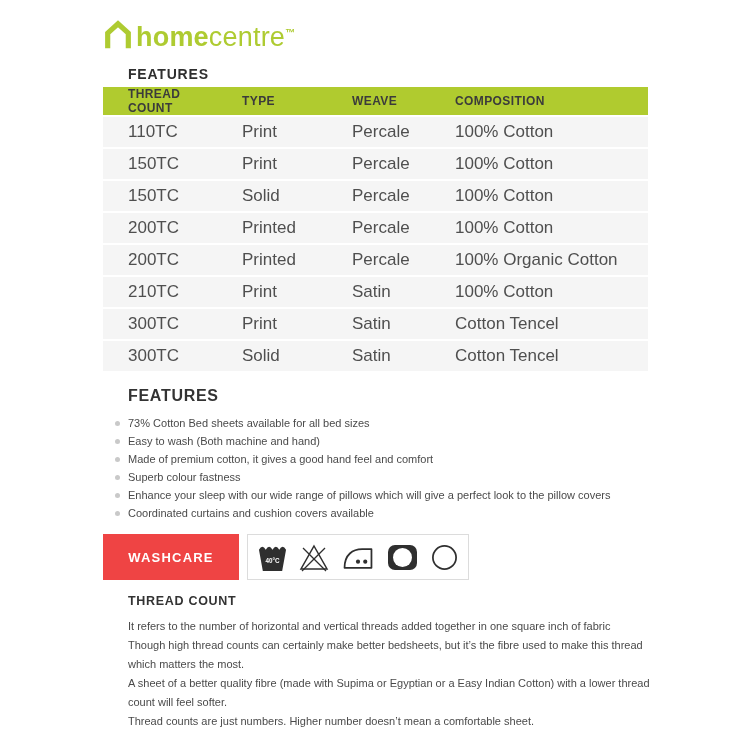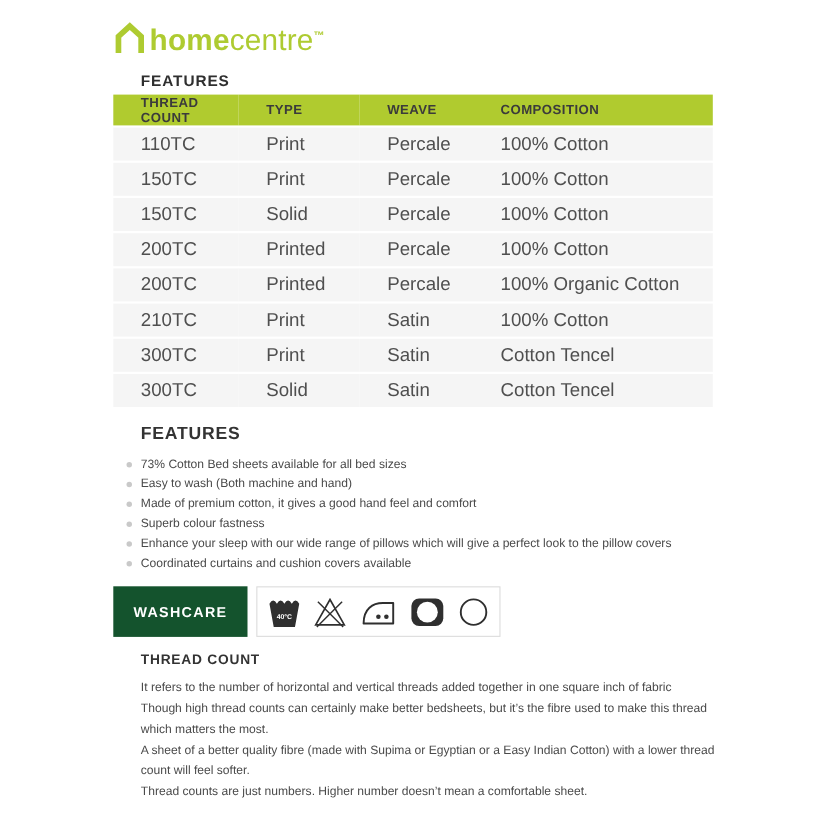--- a/index.html
+++ b/index.html
@@ -25,21 +25,21 @@
   td { background:#f5f5f5; height:30px; padding-left:25px; font-size:17px; color:#4f4f4f; }
 
   
   .features-title { margin:14px 0 0 128px; font-size:16px; font-weight:700; letter-spacing:0.7px; color:#333; }
   .features-list { margin:9px 0 0 128px; list-style:none; font-size:11px; color:#4a4a4a; }
   .features-list li { position:relative; line-height:18px; }
   .features-list li::before { content:""; position:absolute; left:-13px; top:7px; width:5px; height:5px; border-radius:50%; background:#c9c9c9; }
 
   
   .washcare-row { display:flex; margin:12px 0 0 103px; height:46px; }
-  .washcare-badge { width:122px; background:#14532d; color:#ffffff; display:flex; align-items:center; justify-content:center; font-size:13px; font-weight:700; letter-spacing:1.2px; }
+  .washcare-badge { width:136px; background:#ef4444; color:#ffffff; display:flex; align-items:center; justify-content:center; font-size:13px; font-weight:700; letter-spacing:1.2px; }
   .washcare-icons { margin-left:8px; width:222px; border:1px solid #dcdcdc; display:flex; align-items:center; justify-content:center; gap:10px; background:#fff; }
   .washcare-icons svg { display:block; }
 
   
   .tc-title { margin:14px 0 0 128px; font-size:12.5px; font-weight:700; letter-spacing:0.7px; color:#333; }
   .tc-text { margin:9px 0 0 128px; }
   .tc-text p { margin:0; max-width:532px; font-size:11px; line-height:19px; color:#4a4a4a; }
 </style>
 </head>
 <body>

